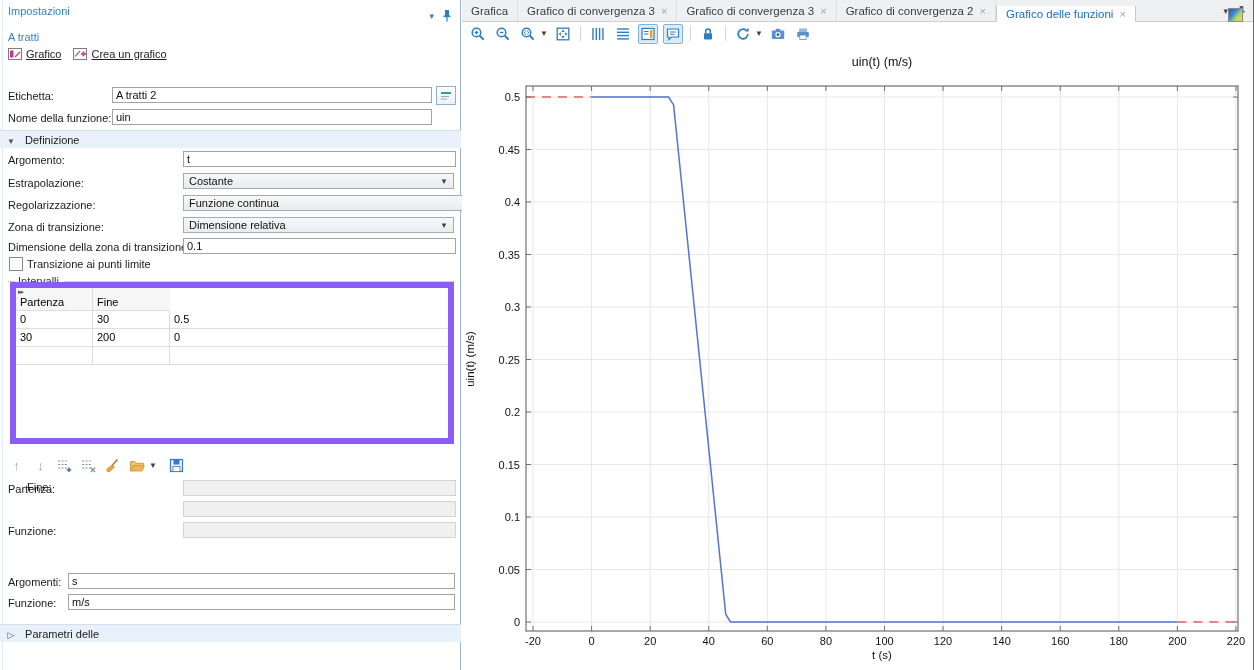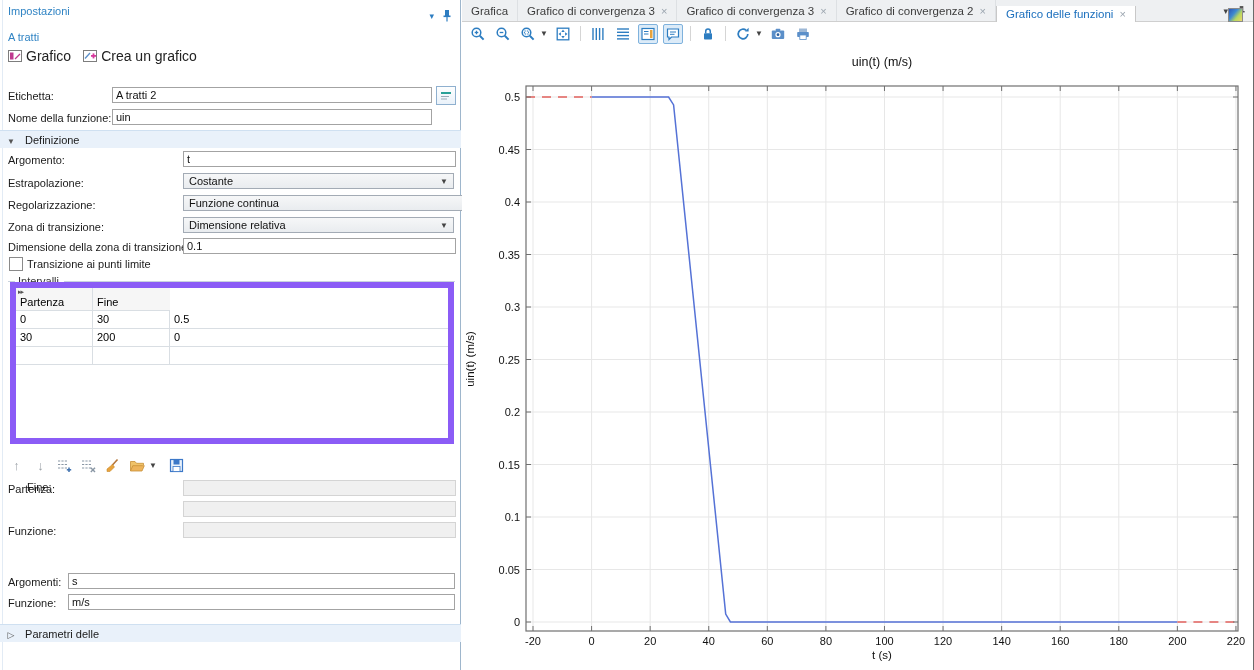--- a/index.html
+++ b/index.html
@@ -10,21 +10,21 @@
   }
   
   #settings{
     position:absolute; left:0; top:0; width:461px; height:670px;
     background:#fff; border-right:1px solid #9eb6cc; box-sizing:border-box;
   }
   #settings .leftline{position:absolute;left:2px;top:0;width:1px;height:670px;background:#e2ebf5;}
   .panel-title{position:absolute;left:8px;top:5px;font-size:11px;color:#3084c4;}
   .node-link{position:absolute;left:8px;top:31px;font-size:11px;color:#3084c4;}
   .hdr-icons{position:absolute;right:8px;top:9px;display:flex;gap:8px;align-items:center;}
-  .actions{position:absolute;left:8px;top:48px;display:flex;gap:12px;align-items:center;font-size:14px;color:#222;}
+  .actions{position:absolute;left:8px;top:48px;display:flex;gap:12px;align-items:center;font-size:11px;color:#222;text-decoration:underline;}
   .action-btn{display:flex;gap:4px;align-items:center;cursor:default;}
   .lbl{position:absolute;left:8px;font-size:11px;color:#1a1a1a;white-space:nowrap;}
   .inp{position:absolute;height:14px;border:1px solid #a3a3a3;font-size:11px;padding:0 3px;
        background:#fff;font-family:inherit;color:#111;box-sizing:content-box;}
   .inp.dis{background:#f0f0f0;border-color:#d4d4d4;}
   .dd{position:absolute;height:16px;border:1px solid #a3abb5;background:linear-gradient(#f6f7f8,#e9ecef);
       font-size:11px;padding:1px 18px 0 5px;color:#111;box-sizing:border-box;}
   .dd .car{position:absolute;right:5px;top:3px;font-size:8px;color:#444;}
   .sechdr{position:absolute;left:0;width:461px;height:18px;background:#e9f1fa;border-top:1px solid #cfe0f1;
           font-size:11px;color:#1a1a1a;line-height:18px;box-sizing:border-box;}

